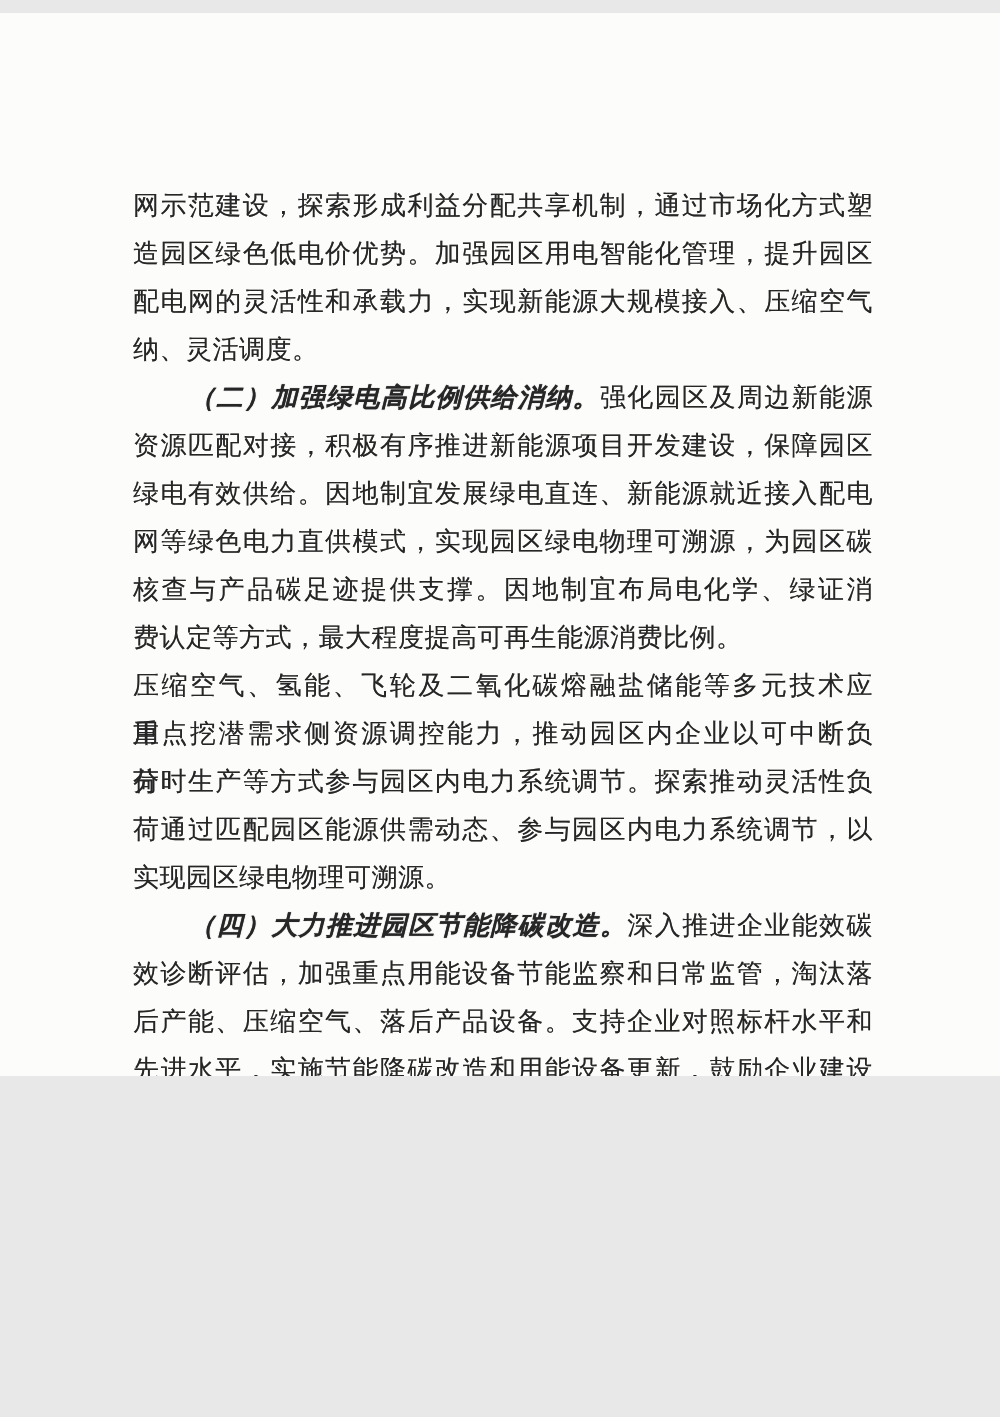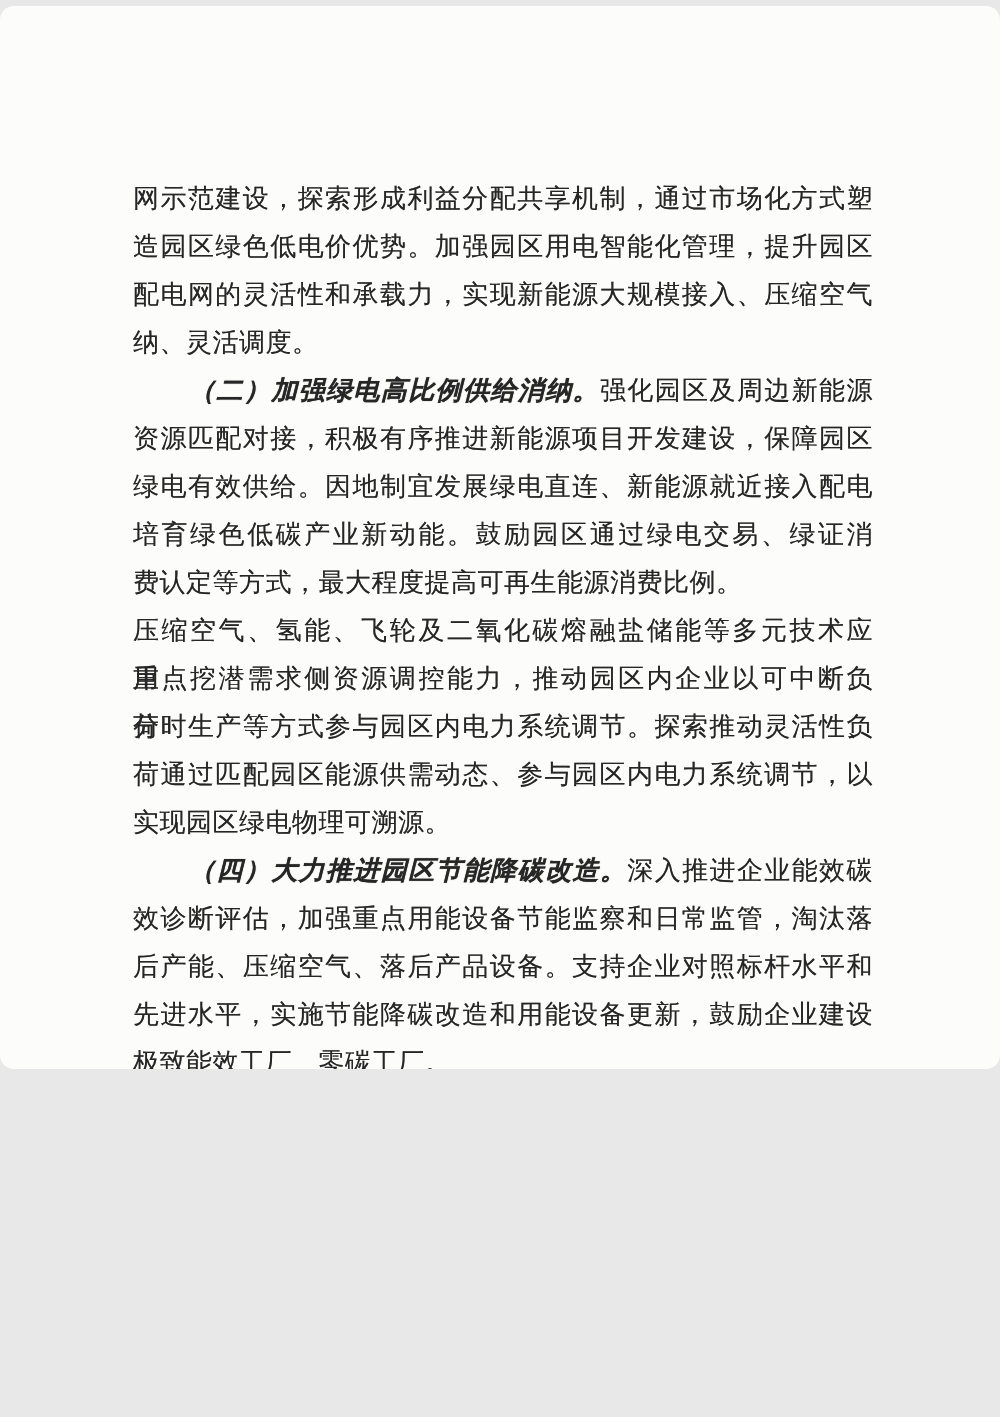--- a/index.html
+++ b/index.html
@@ -4,26 +4,25 @@
 <style>
   html, body {
     margin: 0;
     padding: 0;
     background: #e8e8e8;
   }
   .page {
     position: relative;
     width: 1000px;
     height: 1063px;
-    margin: 6px auto;
+    margin: 13px auto;
     background: #fcfcfb;
     overflow: hidden;
     font-family: "Liberation Serif", "DejaVu Serif", serif;
     color: #262626;
-    border-radius: 14px;
   }
   .content {
     position: absolute;
     left: 133px;
     top: 169px;
     width: 740px;
   }
   .para {
     margin: 0;
     padding: 0;
@@ -70,21 +69,22 @@
       <span class="line">网示范建设，探索形成利益分配共享机制，通过市场化方式塑</span>
       <span class="line">造园区绿色低电价优势。加强园区用电智能化管理，提升园区</span>
       <span class="line">配电网的灵活性和承载力，实现新能源大规模接入、压缩空气</span>
       <span class="line last">纳、灵活调度。</span>
     </p>
 
     <p class="para">
       <span class="line head-line"><span class="section-head">（二）加强绿电高比例供给消纳。</span><span>强化园区及周边新能源</span></span>
       <span class="line">资源匹配对接，积极有序推进新能源项目开发建设，保障园区</span>
       <span class="line">绿电有效供给。因地制宜发展绿电直连、新能源就近接入配电</span>
-      <span class="line">培育绿色低碳产业新动能。鼓励园区通过绿电交易、绿证消</span>
+      <span class="line">网等绿色电力直供模式，实现园区绿电物理可溯源，为园区碳</span>
+      <span class="line">核查与产品碳足迹提供支撑。因地制宜布局电化学、绿证消</span>
       <span class="line last">费认定等方式，最大程度提高可再生能源消费比例。</span>
     </p>
 
     <p class="para">
       <span class="line">压缩空气、氢能、飞轮及二氧化碳熔融盐储能等多元技术应用。</span>
       <span class="line">重点挖潜需求侧资源调控能力，推动园区内企业以可中断负荷、</span>
       <span class="line">分时生产等方式参与园区内电力系统调节。探索推动灵活性负</span>
       <span class="line">荷通过匹配园区能源供需动态、参与园区内电力系统调节，以</span>
       <span class="line last">实现园区绿电物理可溯源。</span>
     </p>

